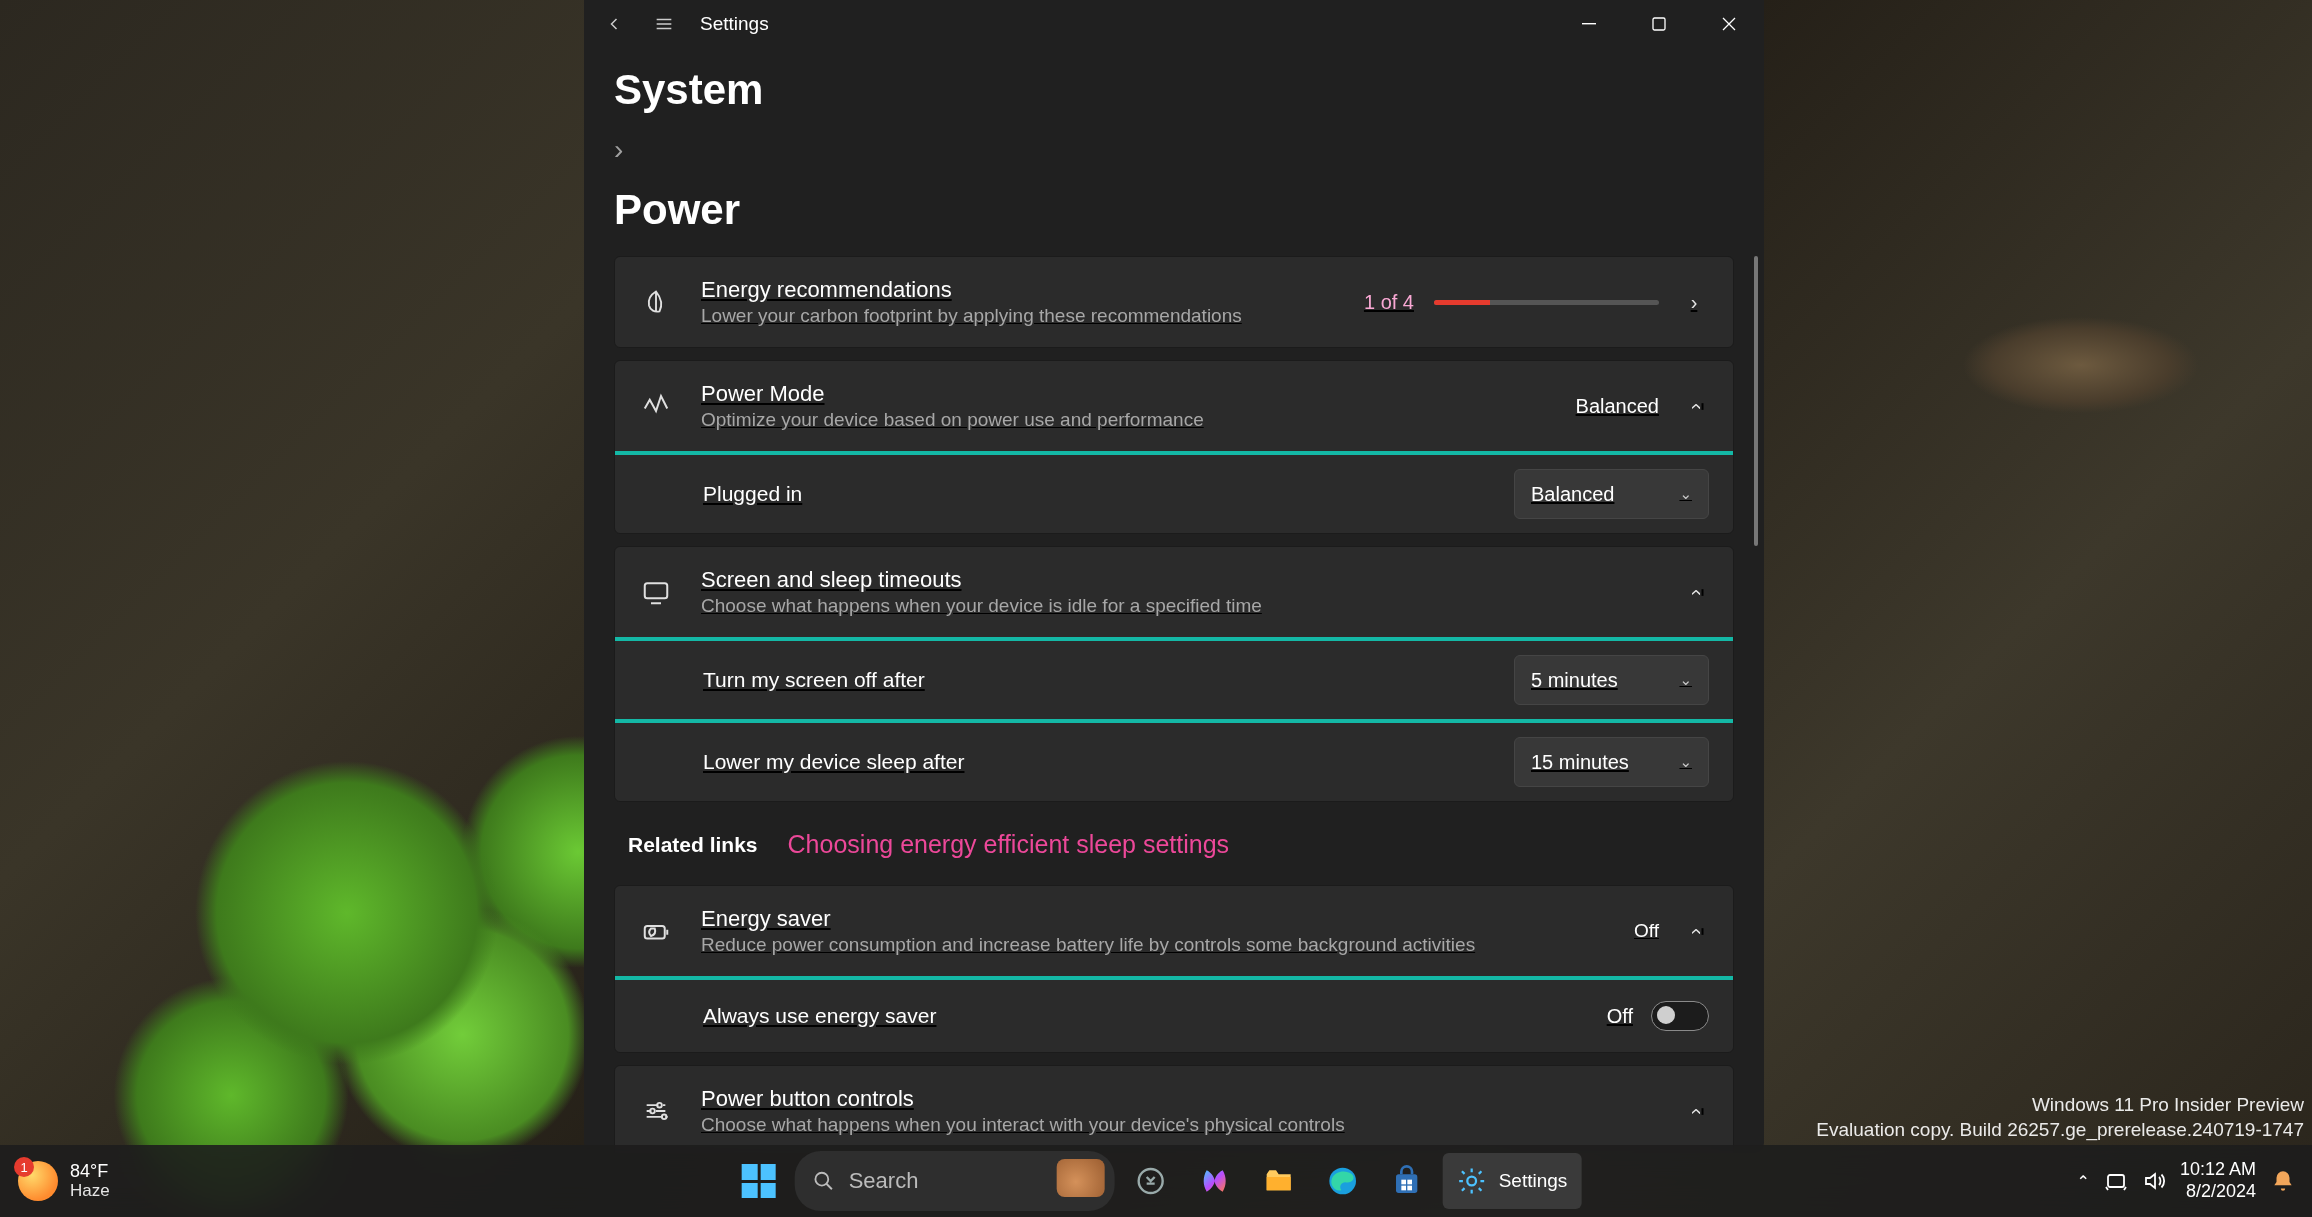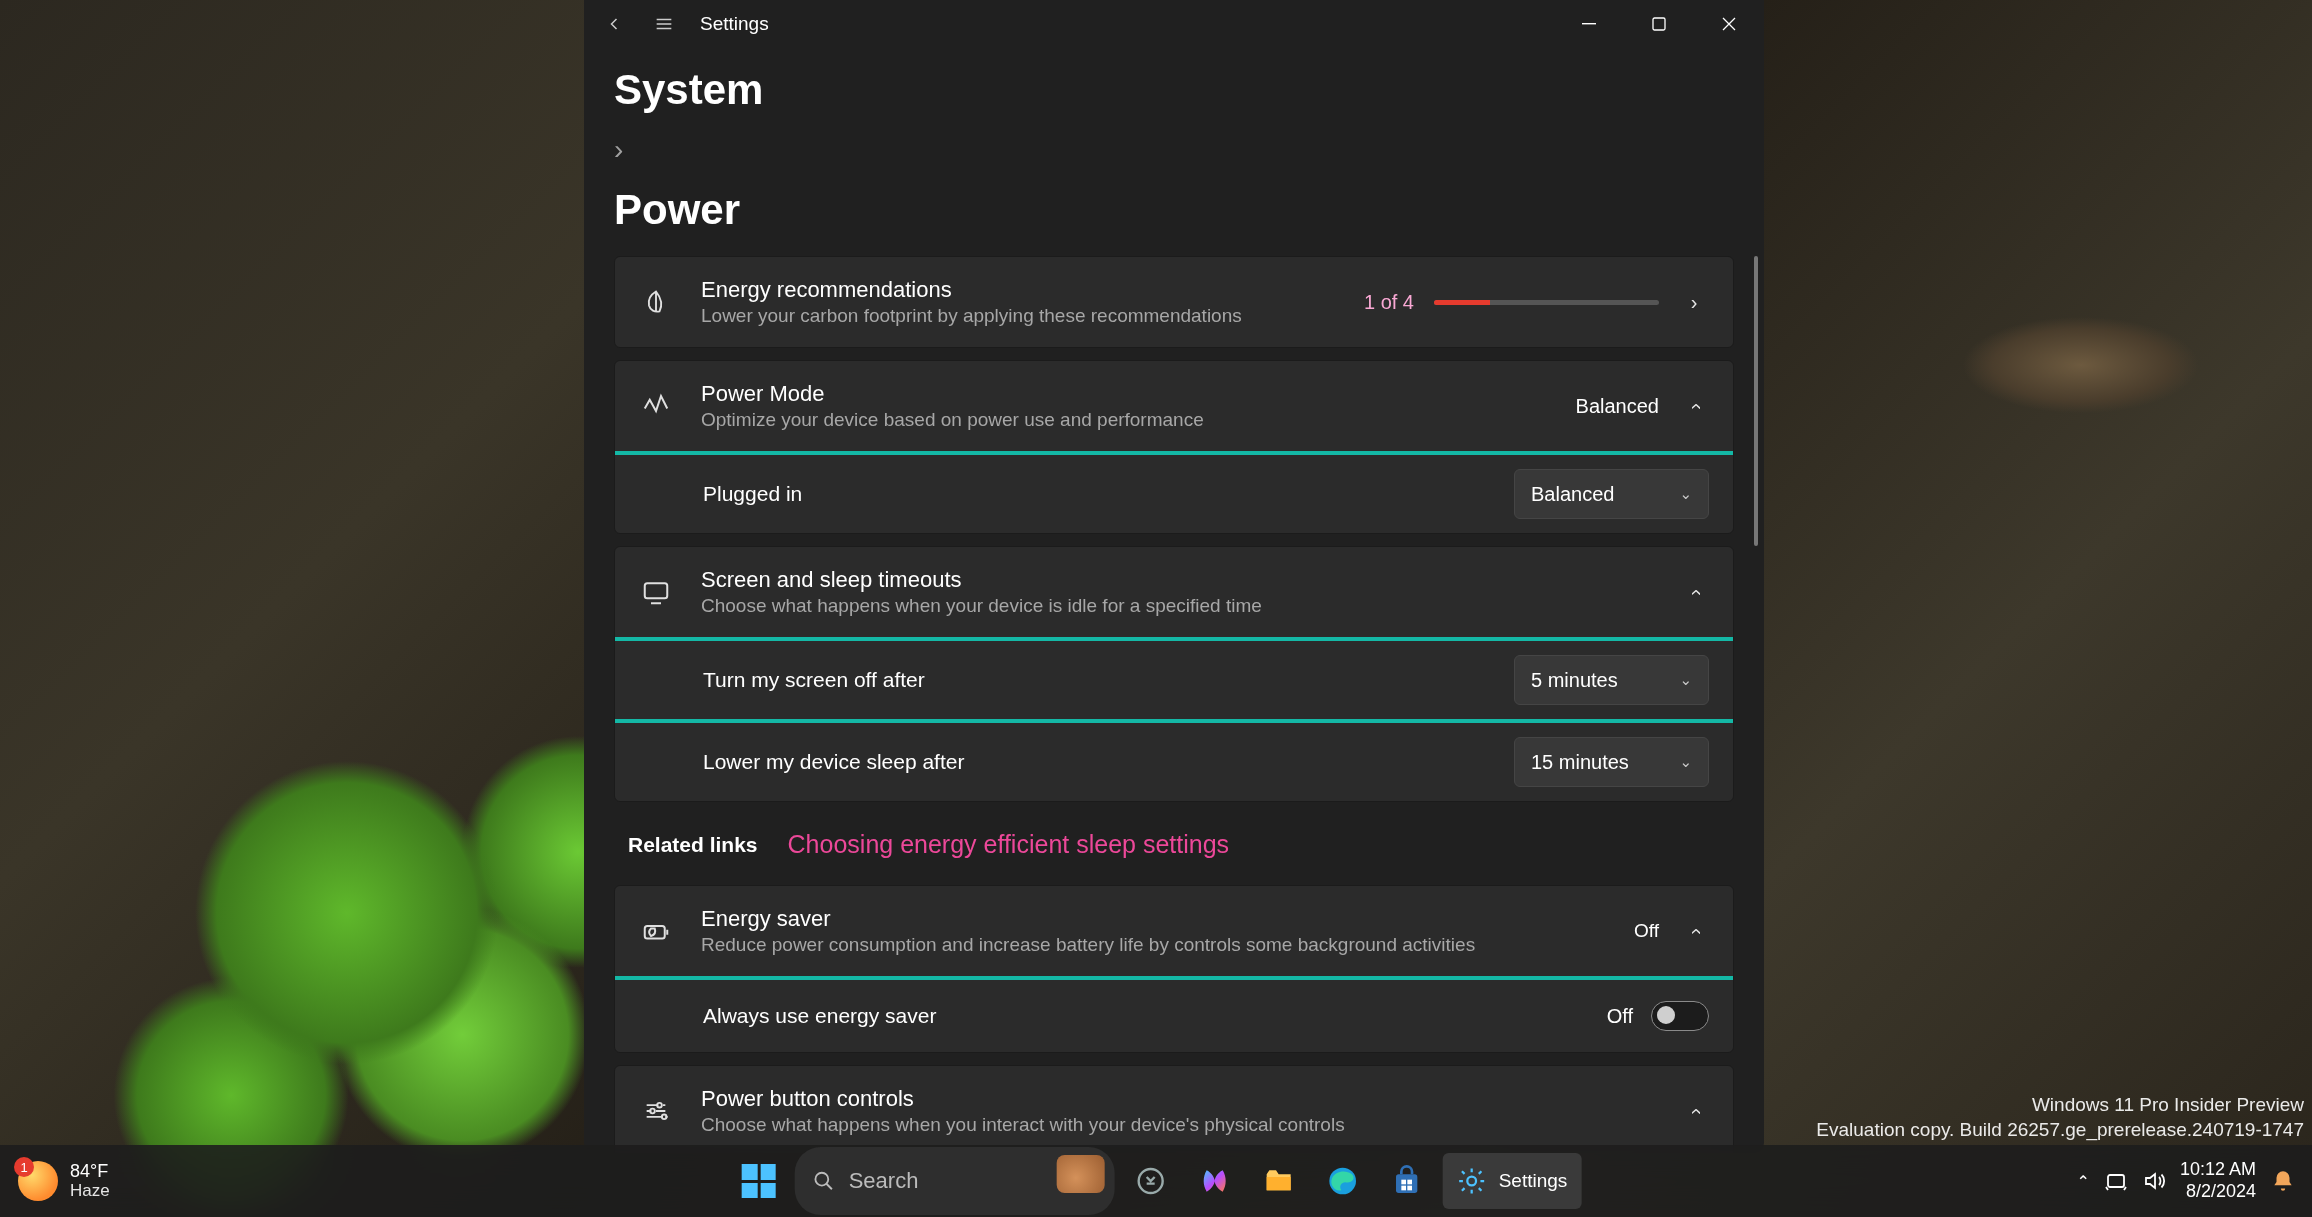--- a/index.html
+++ b/index.html
@@ -70,21 +70,21 @@
 .bc-sep { font-size: 28px; color: #a0a0a0; }
 .bc-current { font-size: 42px; font-weight: 600; }
 .content {
   flex: 1;
   padding: 0 30px 0 30px;
   overflow-y: auto;
   position: relative;
 }
 .content::-webkit-scrollbar { width: 4px; }
 .content::-webkit-scrollbar-thumb { background: #5a5a5a; border-radius: 2px; }
-.card-group { margin-bottom: 6px; }
+.card-group { margin-bottom: 6px; text-decoration: underline; }
 .card {
   background: #2b2b2b;
   border-radius: 6px;
   border: 1px solid #1b1b1b;
 }
 .card-row {
   display: flex;
   align-items: center;
   padding: 18px 24px;
   min-height: 90px;
@@ -199,21 +199,21 @@
 }
 .win-logo {
   width: 34px; height: 34px;
   display: grid;
   grid-template-columns: 1fr 1fr;
   grid-template-rows: 1fr 1fr;
   gap: 3px;
 }
 .win-logo div { background: #4cc2ff; }
 .search-box {
-  width: 320px; height: 68px;
+  width: 320px; height: 60px;
   background: #2e2e2e;
   border-radius: 26px;
   display:flex; align-items:center;
   padding: 0 18px;
   gap: 14px;
   color: #bbb;
   font-size: 22px;
   position: relative;
 }
 .search-deco {

